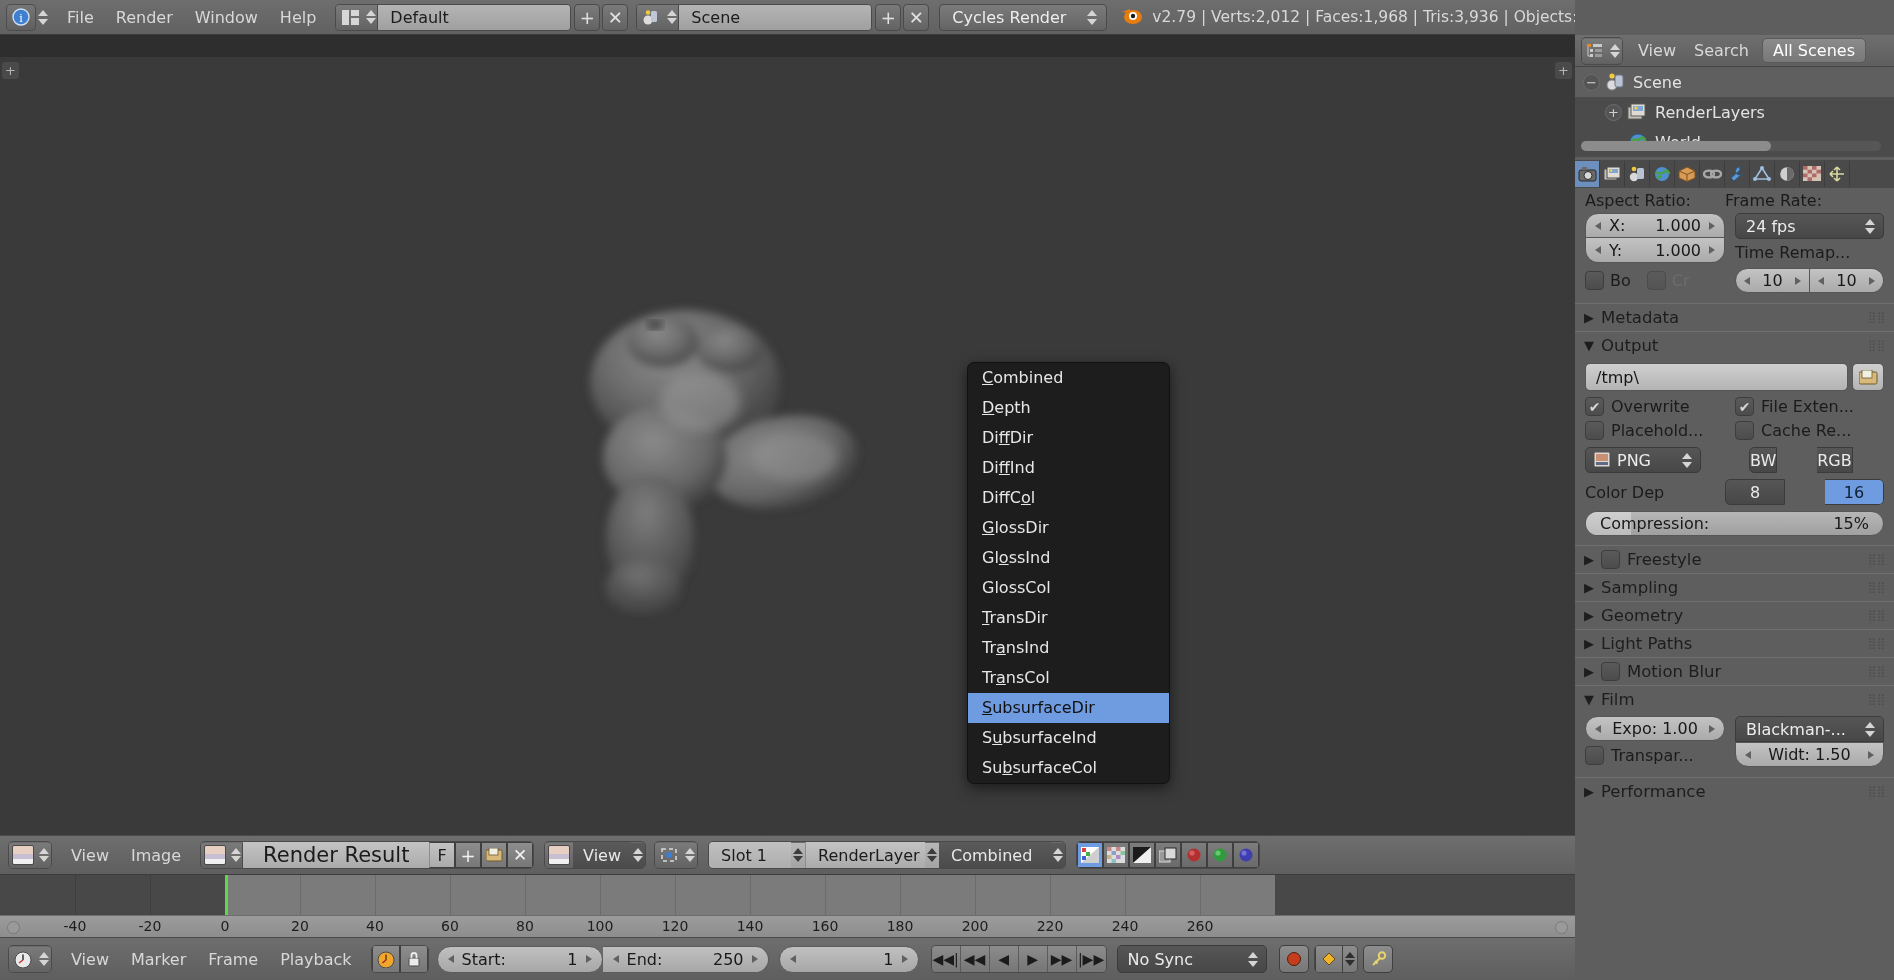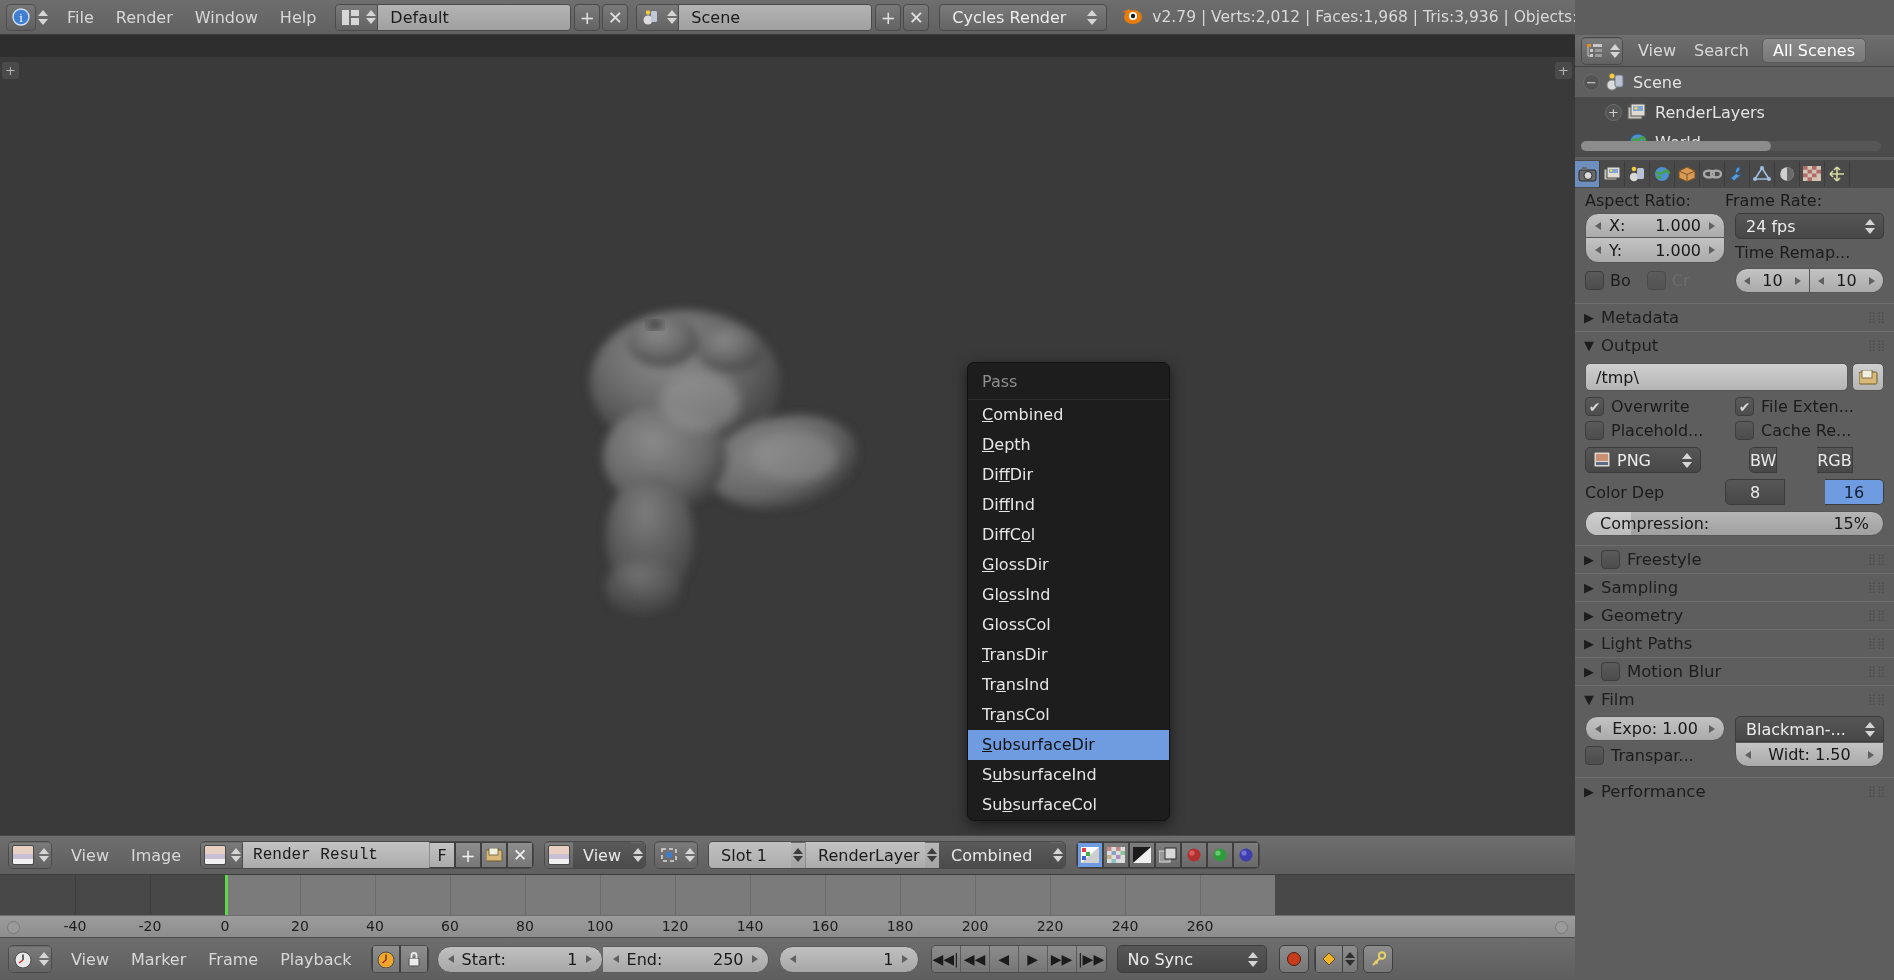--- a/index.html
+++ b/index.html
@@ -298,21 +298,20 @@
         <g filter="url(#blur2)" opacity=".55">
           <ellipse cx="145" cy="115" rx="40" ry="30" fill="#9a9a9a"></ellipse>
           <ellipse cx="240" cy="170" rx="42" ry="24" fill="#8d8d8d"></ellipse>
         </g>
         <ellipse cx="100" cy="38" rx="8" ry="5" fill="#2f2f2f" opacity=".75" filter="url(#blur1)"></ellipse>
       </svg>
     </div>
   </div>
 
   <div id="passmenu">
-    <div class="title">Pass</div>
     <div id="pass-list">
         <div class="pass-item"><u>C</u>ombined</div>
         <div class="pass-item"><u>D</u>epth</div>
         <div class="pass-item">Di<u>f</u>fDir</div>
         <div class="pass-item">Di<u>f</u>fInd</div>
         <div class="pass-item">DiffC<u>o</u>l</div>
         <div class="pass-item"><u>G</u>lossDir</div>
         <div class="pass-item">Gl<u>o</u>ssInd</div>
         <div class="pass-item">GlossCol</div>
         <div class="pass-item"><u>T</u>ransDir</div>
@@ -338,21 +337,21 @@
     <div class="menu-lbl" style="margin-right:8px;">Image</div>
 
     <div class="grp">
       <div class="sel-icon">
           <div class="imgicon"></div>
         </div>
       <div class="sel-arrows">
           <div class="tri-u"></div>
           <div class="tri-d"></div>
         </div>
-      <div class="light-field" style="width:186px;height:26px;display:flex;align-items:center;padding-left:10px;font-size:16px;font-family:Liberation Mono, monospace;">Render Result</div>
+      <div class="light-field" style="width:186px;height:26px;display:flex;align-items:center;padding-left:20px;font-size:21px;">Render Result</div>
       <div class="light-field sq" style="border-left:1px solid #8d8d8d;">F</div>
       <div class="sq" style="background:linear-gradient(to bottom,#8d8d8d,#777);color:#f0f0f0;font-size:18px;">
           <span>+</span>
         </div>
       <div class="sq" style="background:linear-gradient(to bottom,#8d8d8d,#777);">
         <svg width="17" height="14">
             <rect x="0" y="2" width="16" height="11" rx="1.5" fill="#d9b97a" stroke="#6c5a2f"></rect>
             <rect x="3" y="0" width="9" height="7" fill="#efefe2" stroke="#6c5a2f" stroke-width=".8"></rect>
           </svg>
       </div>

